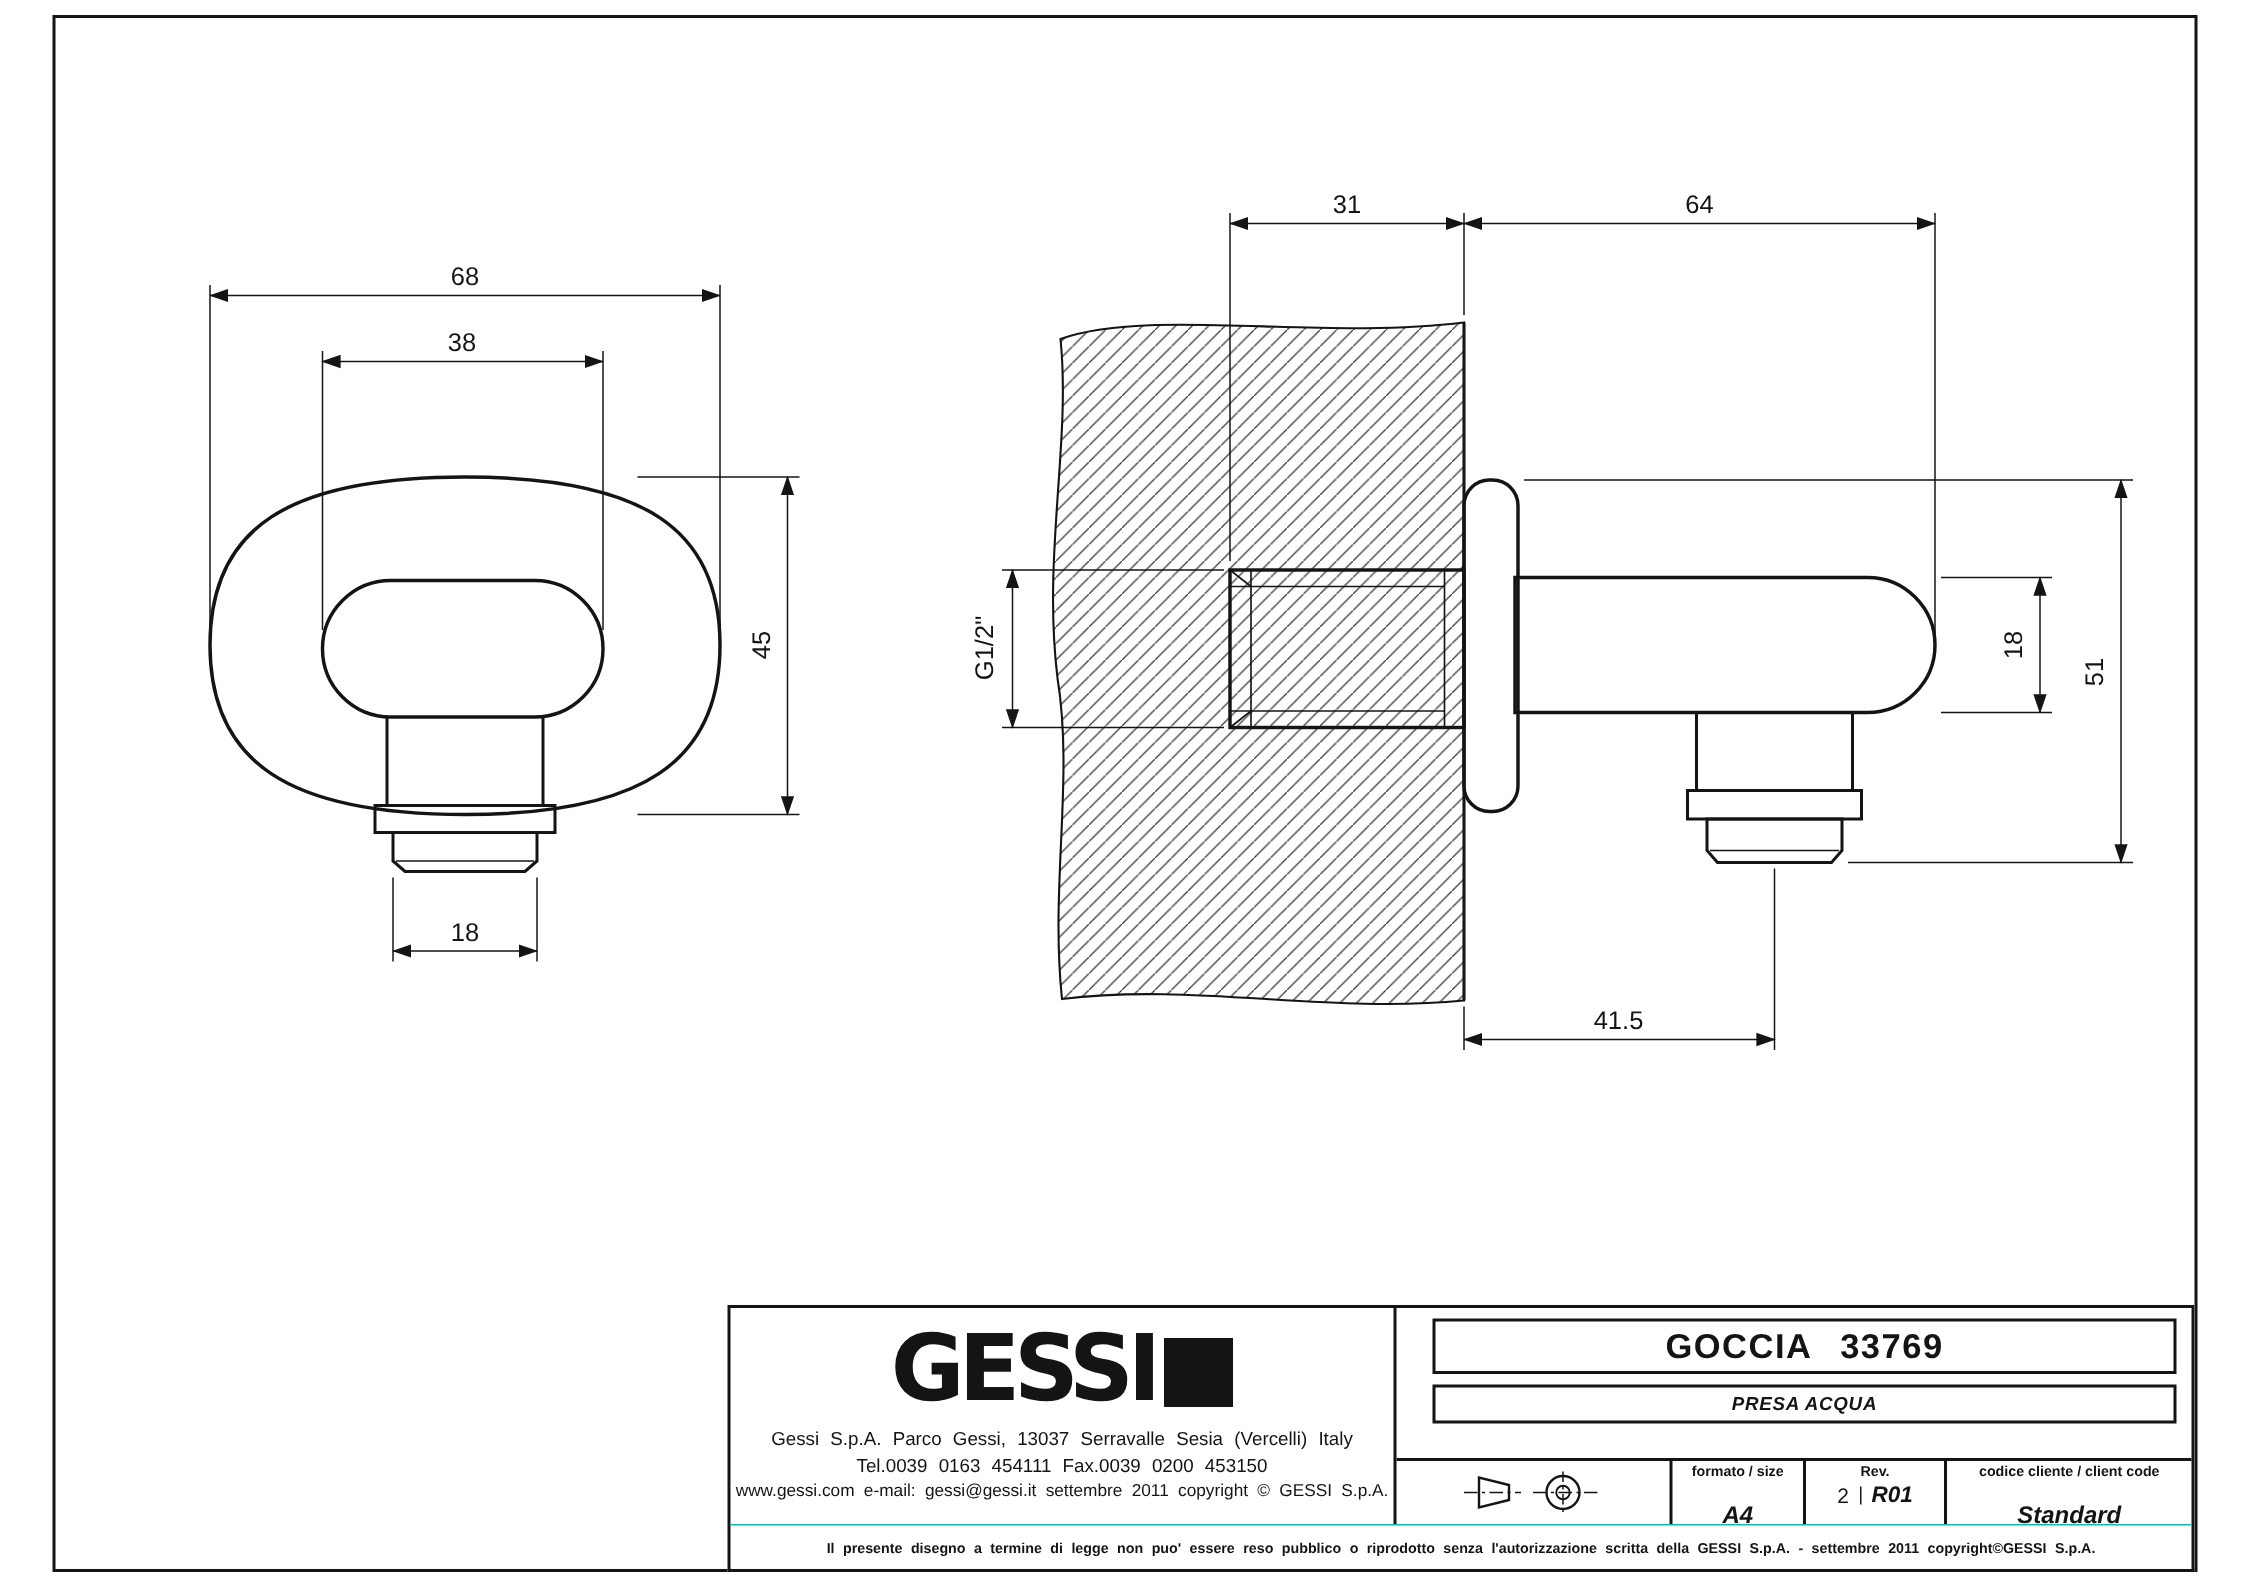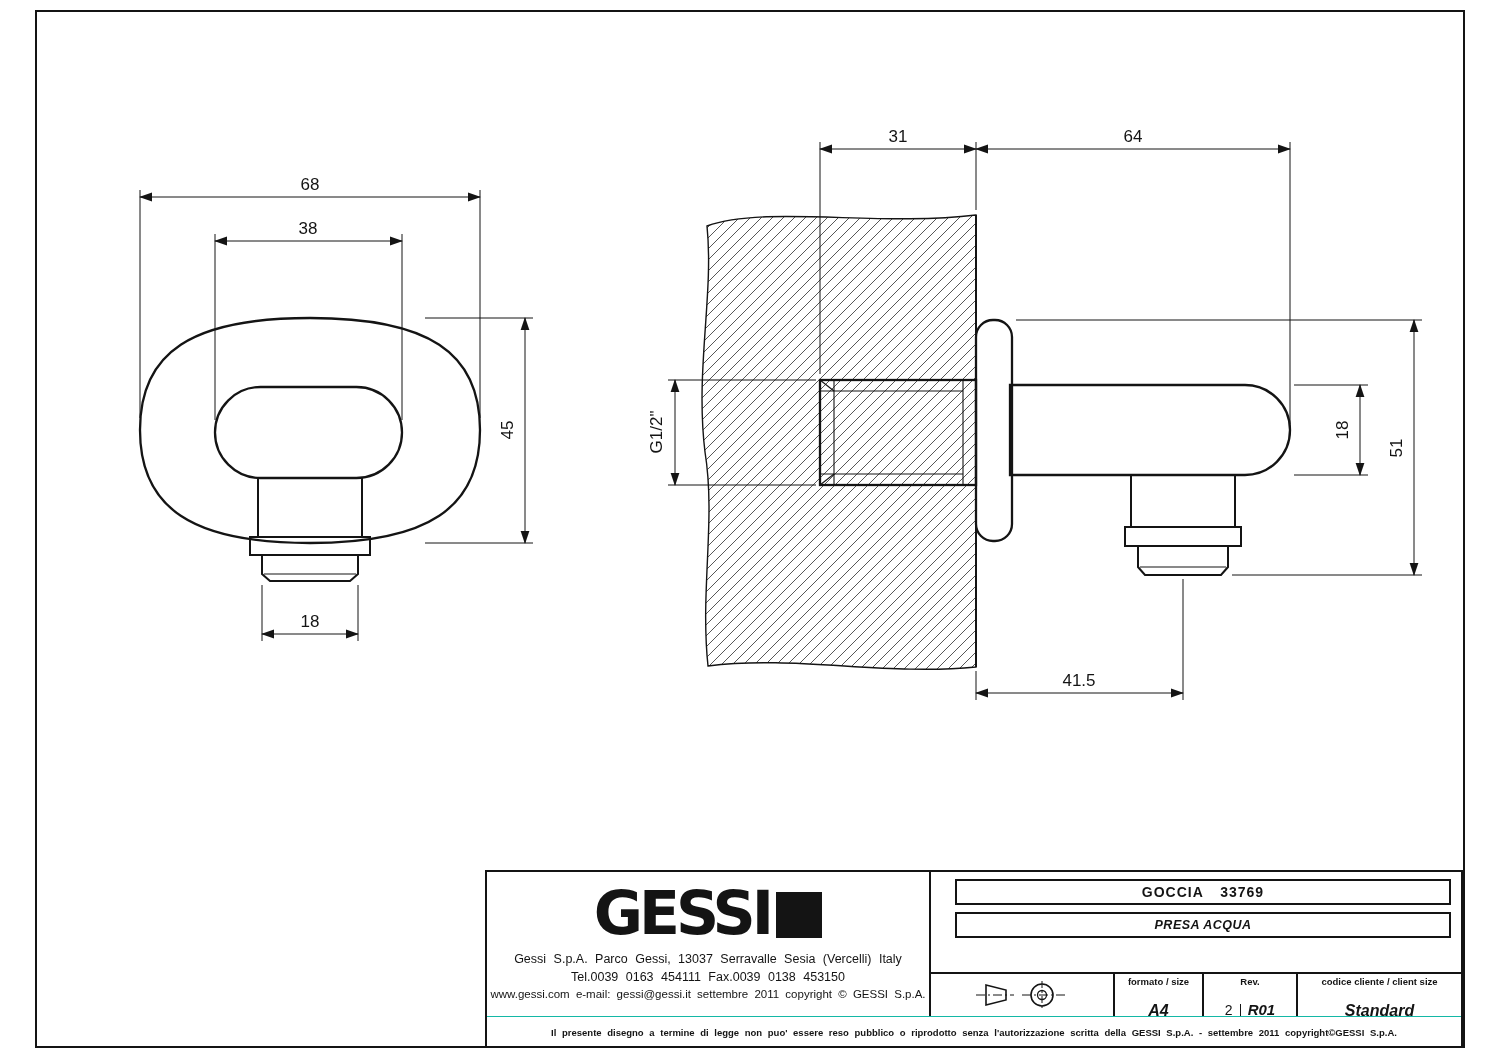--- a/index.html
+++ b/index.html
@@ -23,28 +23,28 @@
   .tb-left{width:444px;border-right:2px solid #141414;box-sizing:border-box;
            display:flex;flex-direction:column;align-items:center;padding-top:4px;}
   .logo-row{display:flex;align-items:center;height:74px;}
   .logo-text{font-family:"DejaVu Sans",sans-serif;font-weight:800;font-size:60px;
              letter-spacing:-4px;line-height:1;transform:scaleY(1.02);}
   .logo-square{width:46px;height:46px;background:#141414;margin-left:6px;margin-top:4px;}
   .addr{font-size:12.5px;font-weight:400;line-height:1.45;word-spacing:4px;text-align:center;white-space:nowrap;}
   .addr.small{font-size:11.5px;word-spacing:3px;}
   .tb-right{flex:1;display:flex;flex-direction:column;box-sizing:border-box;}
   .tb-box{margin:7px 10px 0 24px;border:2px solid #141414;text-align:center;font-weight:700;}
-  .tb-box.title{font-size:14px;padding:3px 0;word-spacing:12px;letter-spacing:1px;}
+  .tb-box.title{font-size:23px;padding:3px 0;word-spacing:12px;letter-spacing:1px;}
   .tb-box.subtitle{font-size:12.5px;padding:4px 0;letter-spacing:.5px;font-style:italic;}
   .tb-info-row{margin-top:auto;border-top:2px solid #141414;height:44px;display:flex;box-sizing:border-box;}
   .cell{border-right:2px solid #141414;box-sizing:border-box;display:flex;flex-direction:column;
         align-items:center;justify-content:flex-start;}
   .cell-symbol{width:184px;justify-content:center;}
   .cell-format{width:89px;}
-  .cell-rev{width:94px;gap:13px;}
+  .cell-rev{width:94px;}
   .cell-code{flex:1;border-right:none;}
   .cell-label{font-size:9.5px;font-weight:700;margin-top:2px;white-space:nowrap;}
   .cell-value{font-size:16px;font-weight:700;margin-top:15px;}
   .italic{font-style:italic;}
   .rev-values{display:flex;align-items:center;gap:7px;margin-top:1px;}
   .rev-num{font-size:14px;}
   .rev-sep{width:1px;height:12px;background:#141414;}
   .rev-code{font-size:15px;font-weight:700;font-style:italic;}
   .tb-legal{height:32px;border-top:1px solid #14b8a6;box-sizing:border-box;display:flex;
             align-items:center;justify-content:center;font-size:9.5px;font-weight:700;
@@ -154,21 +154,21 @@
   </svg>
 
   <div class="title-block">
     <div class="tb-main">
       <div class="tb-left">
         <div class="logo-row">
           <span class="logo-text">GESSI</span>
           <span class="logo-square"></span>
         </div>
         <div class="addr">Gessi S.p.A. Parco Gessi, 13037 Serravalle Sesia (Vercelli) Italy</div>
-        <div class="addr">Tel.0039 0163 454111 Fax.0039 0138 453150</div>
+        <div class="addr">Tel.0039 0163 454111 Fax.0039 0200 453150</div>
         <div class="addr small">www.gessi.com e-mail: gessi@gessi.it settembre 2011 copyright © GESSI S.p.A.</div>
       </div>
       <div class="tb-right">
         <div class="tb-box title">GOCCIA 33769</div>
         <div class="tb-box subtitle">PRESA ACQUA</div>
         <div class="tb-info-row">
           <div class="cell cell-symbol">
             <svg width="96" height="30" viewBox="0 0 96 30">
               <line x1="2" y1="15" x2="40" y2="15" stroke="#141414" stroke-width="1" stroke-dasharray="9 3 2 3"></line>
               <path d="M12 5 L12 25 L32 20 L32 10 Z" fill="none" stroke="#141414" stroke-width="1.6"></path>
@@ -184,21 +184,21 @@
           </div>
           <div class="cell cell-rev">
             <div class="cell-label">Rev.</div>
             <div class="rev-values">
               <span class="rev-num">2</span>
               <span class="rev-sep"></span>
               <span class="rev-code">R01</span>
             </div>
           </div>
           <div class="cell cell-code">
-            <div class="cell-label">codice cliente / client size</div>
+            <div class="cell-label">codice cliente / client code</div>
             <div class="cell-value italic">Standard</div>
           </div>
         </div>
       </div>
     </div>
     <div class="tb-legal">Il presente disegno a termine di legge non puo' essere reso pubblico o riprodotto senza l'autorizzazione scritta della GESSI S.p.A. - settembre 2011 copyright©GESSI S.p.A.</div>
   </div>
 </div>
 
 </body></html>

